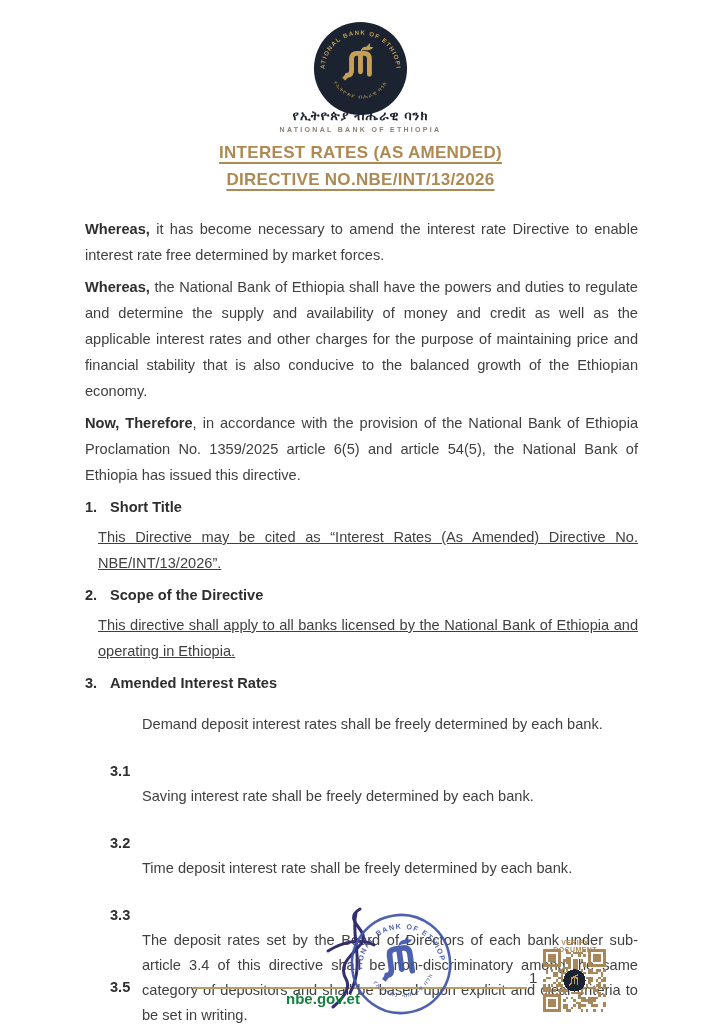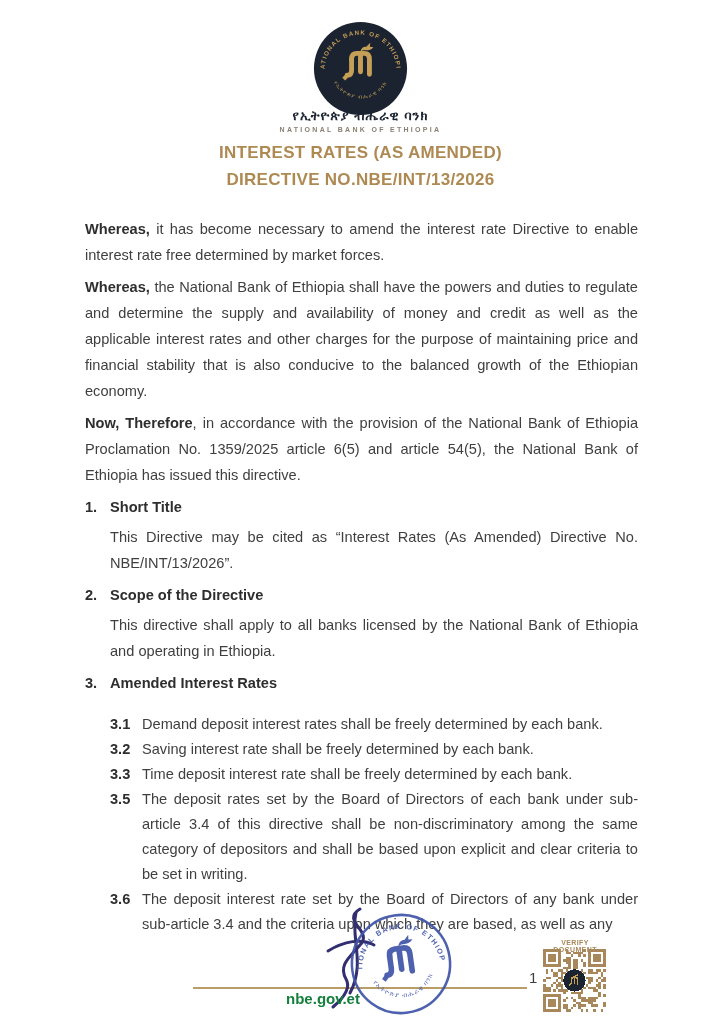--- a/index.html
+++ b/index.html
@@ -19,34 +19,34 @@
   }
   .latin-name{
     position:absolute;top:126px;left:0;width:721px;
     text-align:center;font-size:7px;font-weight:bold;color:#8a7f72;letter-spacing:2.3px;
   }
   .doc-title{
     position:absolute;top:139px;left:0;width:721px;margin:0;
     text-align:center;font-size:17px;line-height:27px;font-weight:bold;
     color:#ae8a52;letter-spacing:.3px;
   }
-  .doc-title span{display:block;text-decoration-thickness:2px;text-underline-offset:4px;}
+  .doc-title span{display:block;text-decoration:underline;text-decoration-thickness:2px;text-underline-offset:4px;}
   
   .doc{
     position:absolute;top:216px;left:85px;width:553px;
     font-size:14.6px;line-height:26px;text-align:justify;
   }
   .para{margin:0 0 6px 0;}
   .para b{color:#2e2e2e;}
-  .para.indent{margin-left:25px;}
+  .para.indent{margin-left:13px;text-decoration:underline;}
   .sec-head{display:flex;font-weight:bold;color:#2e2e2e;line-height:26px;margin:0 0 4px 0;}
   .sec-num{width:25px;flex:none;}
   .list{margin-top:16px;}
   .item{display:flex;line-height:25px;}
-  .item-num{width:32px;flex:none;font-weight:bold;color:#2e2e2e;}
+  .item-num{width:32px;flex:none;font-weight:bold;color:#2e2e2e;margin-top:47px;}
   .item-text{flex:1;text-align:justify;}
   
   .footer-line{position:absolute;left:193px;top:987px;width:334px;height:2px;background:#b99c66;}
   .website{position:absolute;left:193px;top:990px;width:260px;text-align:center;font-size:15px;font-weight:bold;color:#15803d;}
   .page-num{position:absolute;left:529px;top:969px;font-size:15px;color:#3f3f3f;}
   .verify-label{position:absolute;left:543px;top:939px;width:64px;text-align:center;font-size:7px;font-weight:bold;color:#a8885a;letter-spacing:.4px;}
   .qr-wrap{position:absolute;left:543px;top:949px;width:63px;height:63px;}
   .stamp-wrap{position:absolute;left:348px;top:911px;width:106px;height:106px;transform:rotate(-8deg);opacity:.93;}
   .signature-wrap{position:absolute;left:316px;top:903px;width:86px;height:108px;}
 </style>

